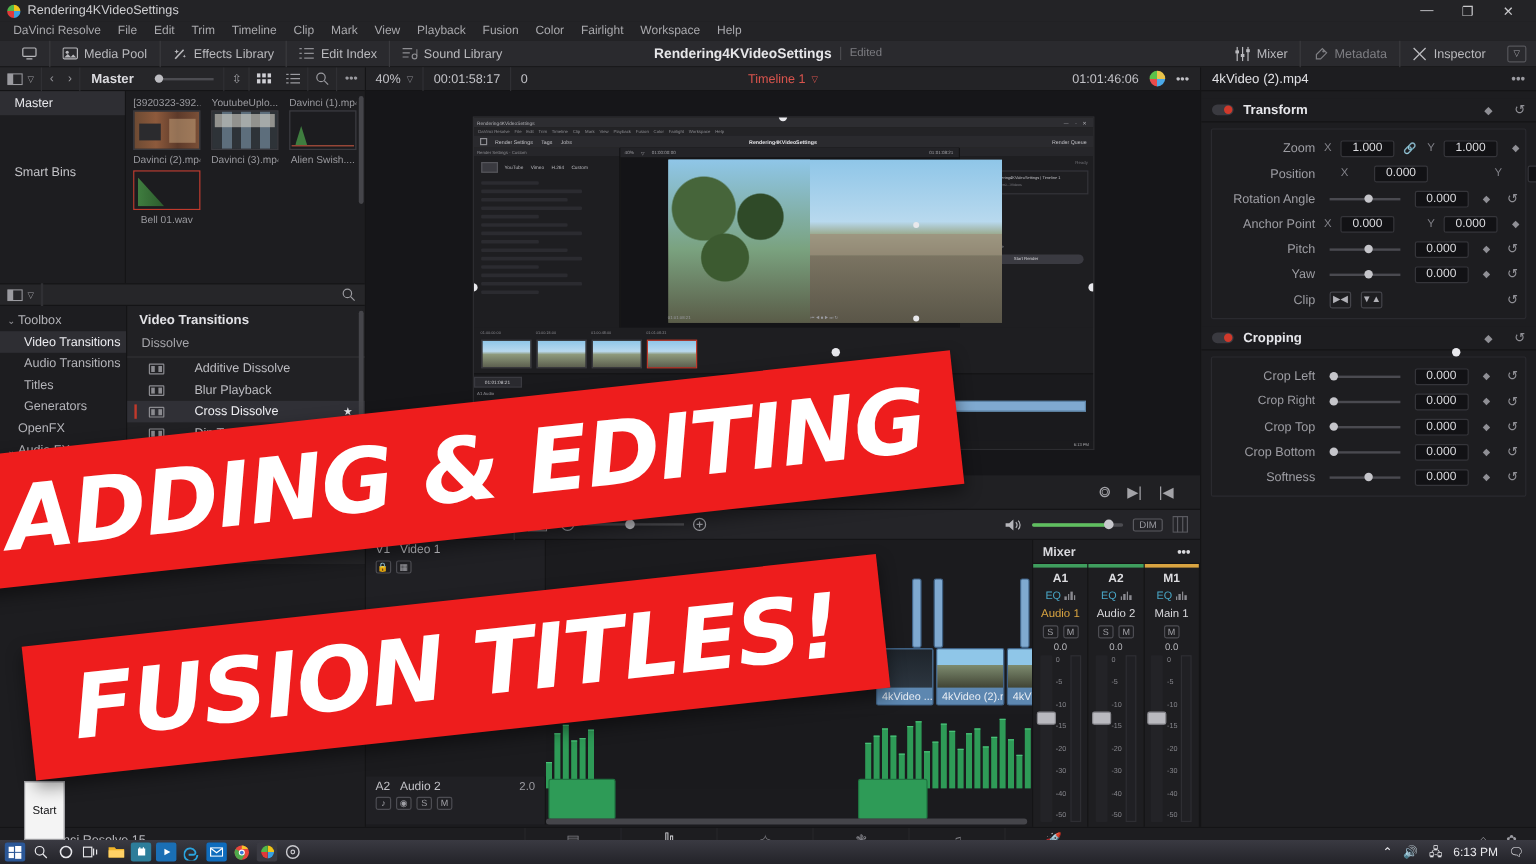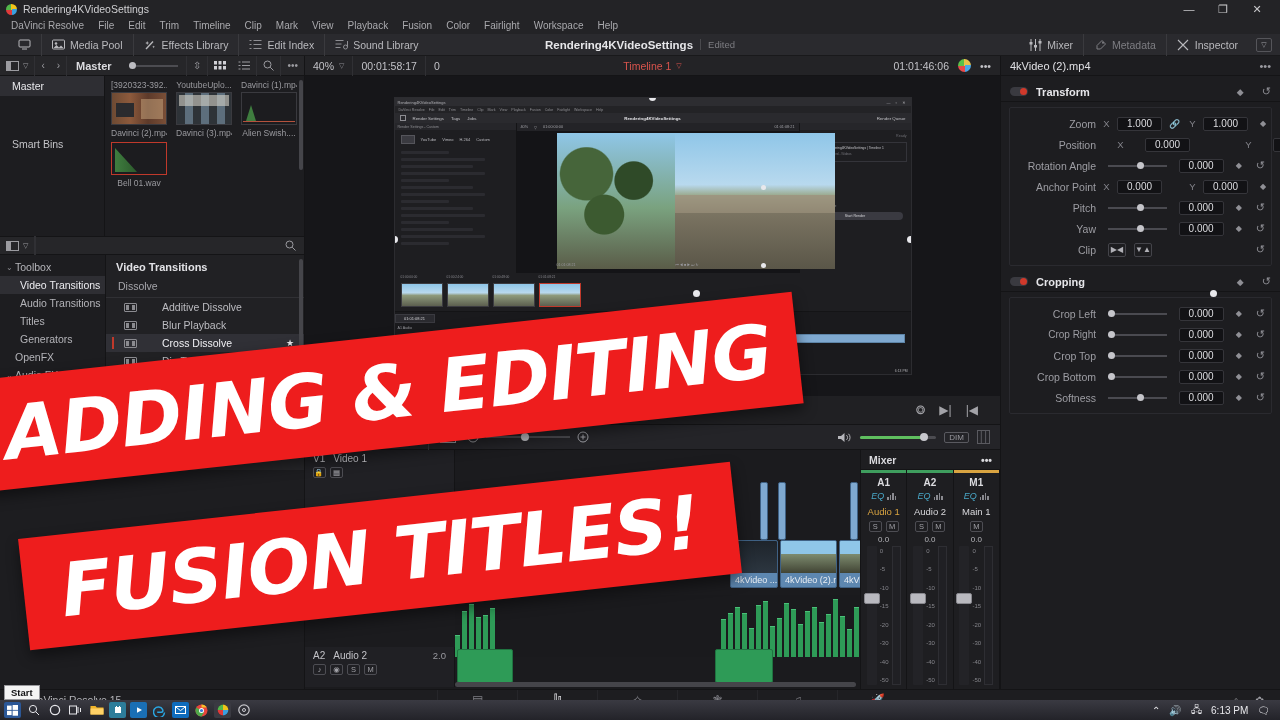--- a/index.html
+++ b/index.html
@@ -166,21 +166,21 @@
   .tl-hscroll { position:absolute; left:150px; right:4px; bottom:2px; height:5px; background:#45454a; border-radius:3px; }
 
   
   .mixer { width:140px; background:#1e1e21; border-left:1px solid #141416; display:flex; flex-direction:column; }
   .mx-head { height:20px; display:flex; align-items:center; justify-content:space-between; padding:0 8px;
     font-size:10.5px; color:#dadade; font-weight:bold; border-bottom:1px solid #141416; }
   .mx-chans { display:flex; flex:1; }
   .mx-ch { flex:1; border-right:1px solid #141416; display:flex; flex-direction:column; align-items:center; }
   .mx-topbar { height:3px; width:100%; }
   .mx-name { font-size:10px; color:#dcdce0; font-weight:bold; margin:4px 0 3px; }
-  .mx-eq { font-size:9px; color:#49a8c8; font-style:italic; display:flex; align-items:center; gap:3px; }
+  .mx-eq { font-size:9px; color:#49a8c8; display:flex; align-items:center; gap:3px; }
   .mx-bars { display:inline-flex; align-items:flex-end; gap:1px; height:7px; }
   .mx-bars i { width:1.5px; background:#8a8a90; }
   .mx-trk { font-size:9.5px; margin:5px 0 4px; }
   .mx-sm { display:flex; gap:4px; margin-bottom:3px; }
   .mx-db { font-size:8px; color:#b6b6bb; margin-bottom:2px; }
   .mx-fader { flex:1; display:flex; gap:3px; padding-bottom:4px; position:relative; width:100%; justify-content:center; }
   .fader-col { width:10px; background:#232327; position:relative; border-radius:1px; }
   .fader-knob { position:absolute; left:-3px; width:16px; height:11px; background:#b9b9bf; border-radius:2px;
     border:1px solid #87878d; }
   .scale { font-size:6px; color:#85858b; display:flex; flex-direction:column; justify-content:space-between; padding:2px 0; }
@@ -195,22 +195,22 @@
     color:#7f7f85; font-size:12px; border-left:1px solid #26262a; }
   .pb-btn.active { color:#d8d8dc; border-bottom:2px solid #c0392b; }
   .pb-right { display:flex; align-items:center; gap:16px; padding-right:16px; color:#9b9ba1; }
 
   
   .wtask { position:absolute; left:0; bottom:0; width:1280px; height:20px;
     background:linear-gradient(#3a3a42,#232329); display:flex; align-items:center; padding:0 4px; }
   .wt-ico { width:17px; height:16px; margin-right:4px; display:flex; align-items:center; justify-content:center;
     font-size:10px; color:#e6e6ea; border-radius:2px; }
   .wt-right { margin-left:auto; display:flex; align-items:center; gap:9px; font-size:10px; color:#e8e8ec; padding-right:6px; }
-  .start-pop { position:absolute; left:4px; bottom:20px; background:#f4f4f4; color:#101012; font-size:9.5px;
-    padding:1px 6px; border:1px solid #9a9a9e;font-weight:bold; }
+  .start-pop { position:absolute; left:20px; bottom:20px; background:#f4f4f4; color:#101012; font-size:9.5px;
+    padding:18px 6px; border:1px solid #9a9a9e; }
 
   
   .banner { position:absolute; background:#ee1d1d; display:flex; align-items:center; justify-content:center;
     box-shadow:0 6px 14px rgba(0,0,0,.45); }
   .banner span { color:#fff; font-weight:bold; font-style:italic; white-space:nowrap;
     font-family:"DejaVu Sans", sans-serif; letter-spacing:-1px; }
   #banner1 { left:-24px; top:336px; width:824px; height:112px; transform:rotate(-6.2deg); }
   #banner1 span { font-size:74px; }
   #banner2 { left:22px; top:500px; width:716px; height:112px; transform:rotate(-6.2deg); }
   #banner2 span { font-size:74px; }

